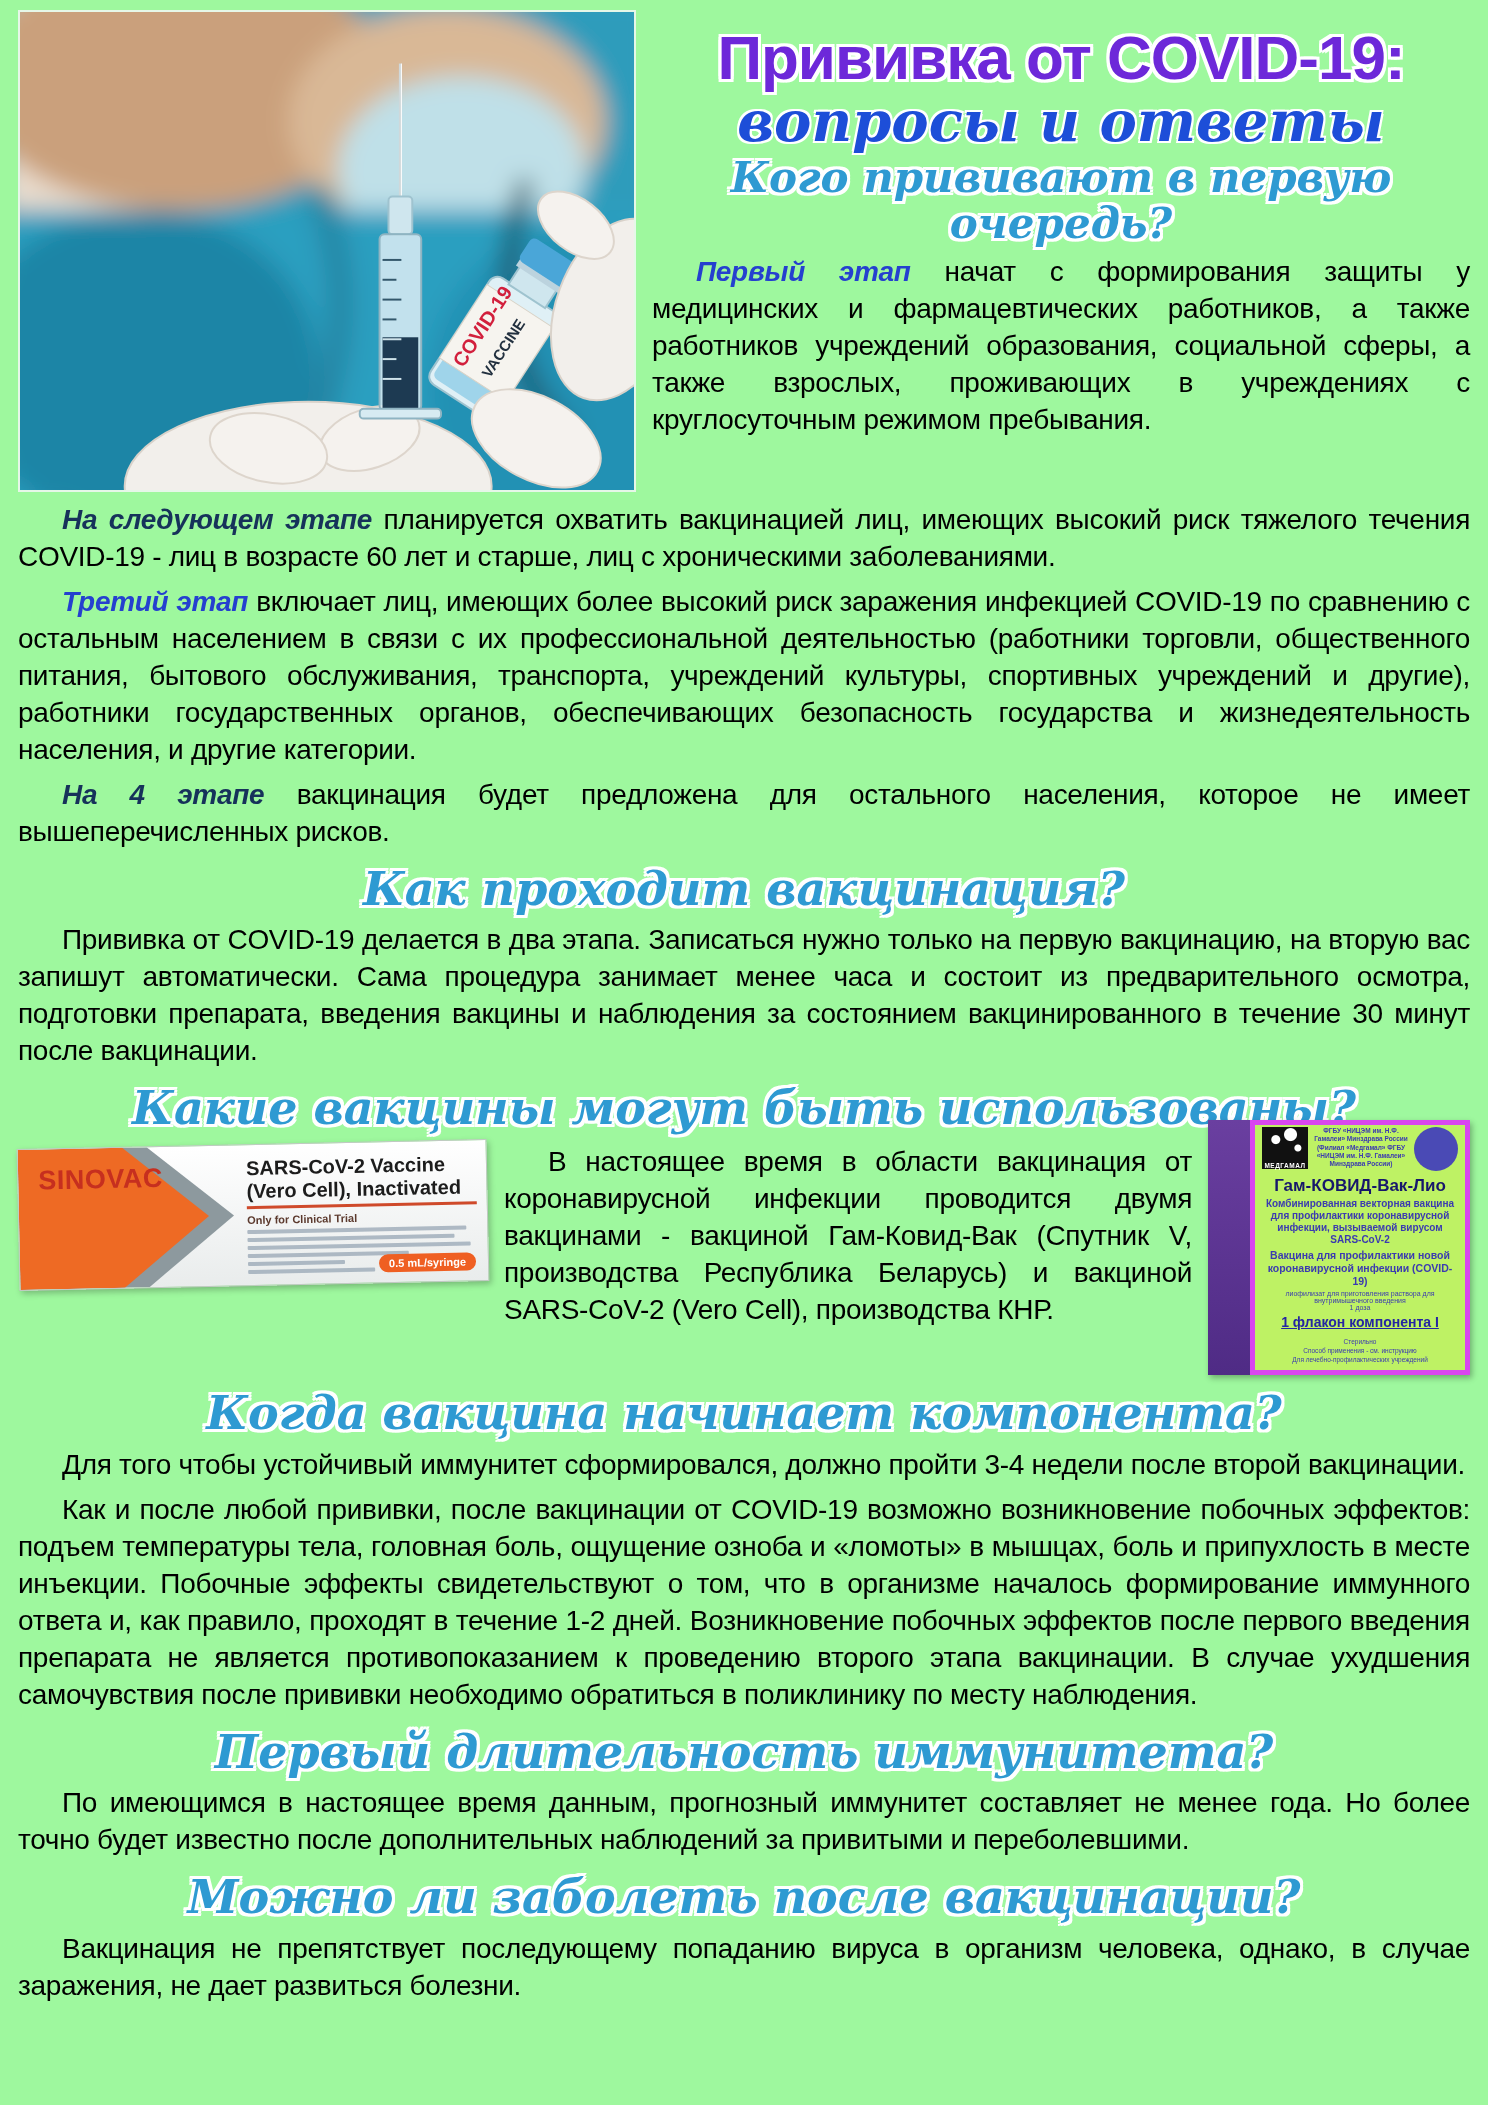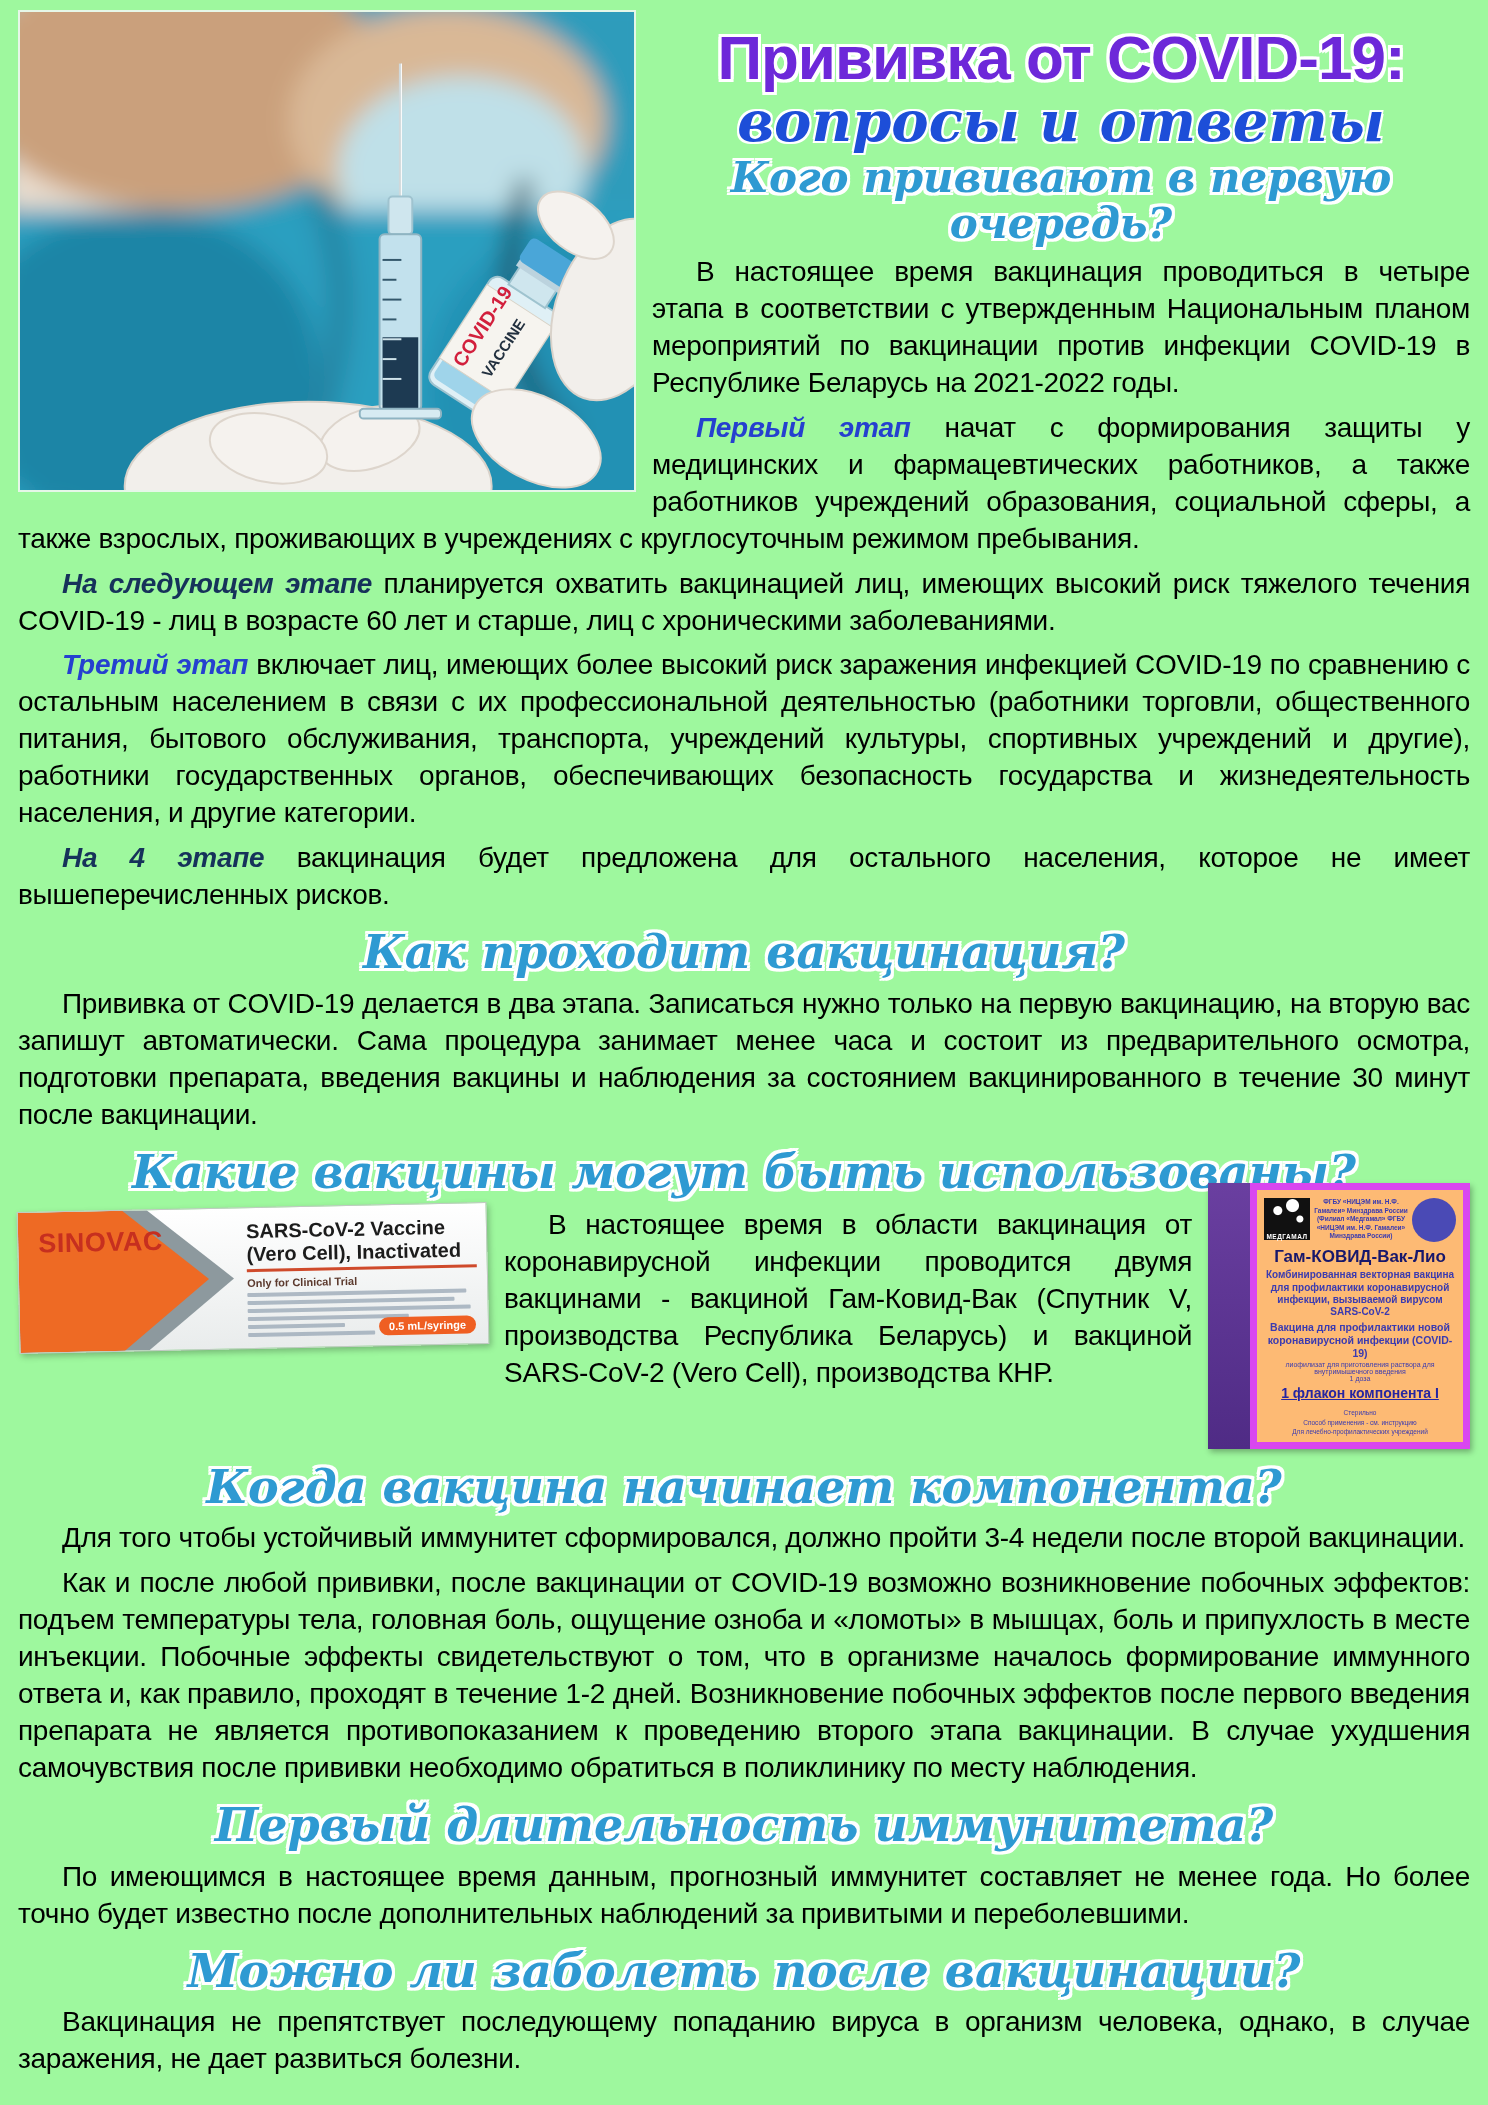--- a/index.html
+++ b/index.html
@@ -63,21 +63,21 @@
     border-bottom:3px solid #cf4a2b;padding-bottom:3px;}
   .sin-note{font-size:11px;font-weight:bold;color:#5c3a2e;margin-top:5px;}
   .fp{height:4px;background:#97a5b4;opacity:.75;margin:4px 0;border-radius:1px;}
   .sin-badge{position:absolute;right:12px;bottom:10px;background:#ef5f22;color:#fff;
     font-size:11px;font-weight:bold;padding:3px 10px;border-radius:12px;}
   .vax-text{flex:1;}
   
   .gam{flex:none;width:262px;display:flex;box-shadow:2px 3px 6px rgba(0,0,0,.3);
     margin-top:-24px;}
   .gam-spine{width:42px;background:linear-gradient(#6a3fa0,#4f2b85);}
-  .gam-face{flex:1;background:#fdba74;border:7px solid #d946ef;padding:8px 7px 6px;
+  .gam-face{flex:1;background:#bef264;border:5px solid #d946ef;padding:2px 7px 6px;
     text-align:center;color:#3b3bb0;box-sizing:border-box;}
   .gam-top{display:flex;align-items:flex-start;gap:4px;}
   .gam-logo-box{width:46px;height:42px;background:#111;flex:none;
     background-image:radial-gradient(circle at 30% 30%,#fff 4px,transparent 5px),
       radial-gradient(circle at 62% 18%,#fff 6px,transparent 7px),
       radial-gradient(circle at 78% 50%,#fff 3px,transparent 4px);
     display:flex;align-items:flex-end;justify-content:center;}
   .gam-logo-cap{font-size:6.5px;color:#fff;letter-spacing:.5px;font-weight:bold;}
   .gam-org{flex:1;font-size:6.5px;line-height:1.3;font-weight:bold;text-align:center;}
   .gam-circle{width:44px;height:44px;border-radius:50%;background:#4a4ab5;flex:none;}
@@ -154,21 +154,20 @@
         <ellipse cx="520" cy="430" rx="70" ry="42" fill="#f5f2ee" stroke="#ddd5cc" stroke-width="2" transform="rotate(28 520 430)"></ellipse>
         <ellipse cx="560" cy="215" rx="44" ry="26" fill="#f5f2ee" stroke="#ddd5cc" stroke-width="2" transform="rotate(38 560 215)"></ellipse>
       </g>
     </svg>
   </div>
 
   <div class="title">Прививка от COVID-19:</div>
   <div class="subtitle">вопросы и ответы</div>
 
   <div class="q-head first">Кого прививают в первую очередь?</div>
-  <p class="para"><span>В настоящее время вакцинация проводиться в четыре этапа в соответствии с утвержденным Национальным планом мероприятий по вакцинации против инфекции COVID-19 в Республике Беларусь на 2021-2022 годы.</span></p>
   <p class="para"><span class="lead-blue">Первый этап</span><span> начат с формирования защиты у медицинских и фармацевтических работников, а также работников учреждений образования, социальной сферы, а также взрослых, проживающих в учреждениях с круглосуточным режимом пребывания.</span></p>
   <p class="para clear"><span class="lead-navy">На следующем этапе</span><span> планируется охватить вакцинацией лиц, имеющих высокий риск тяжелого течения COVID-19  - лиц в возрасте 60 лет и старше, лиц с хроническими заболеваниями.</span></p>
   <p class="para"><span class="lead-blue">Третий этап</span><span> включает лиц, имеющих более высокий риск заражения инфекцией COVID-19 по сравнению с остальным населением в связи с их профессиональной деятельностью (работники торговли, общественного питания, бытового обслуживания, транспорта, учреждений культуры, спортивных учреждений и другие), работники государственных органов, обеспечивающих безопасность государства и жизнедеятельность населения, и другие категории.</span></p>
   <p class="para"><span class="lead-navy">На 4 этапе</span><span> вакцинация будет предложена для остального населения, которое не имеет вышеперечисленных рисков.</span></p>
 
   <div class="q-head">Как проходит вакцинация?</div>
   <p class="para"><span>Прививка от COVID-19 делается в два этапа. Записаться нужно только на первую вакцинацию, на вторую вас запишут автоматически. Сама процедура занимает менее часа и состоит из предварительного осмотра, подготовки препарата, введения вакцины и наблюдения за состоянием вакцинированного в течение 30 минут после вакцинации.</span></p>
 
   <div class="q-head">Какие вакцины могут быть использованы?</div>
   <div class="vax-row">

